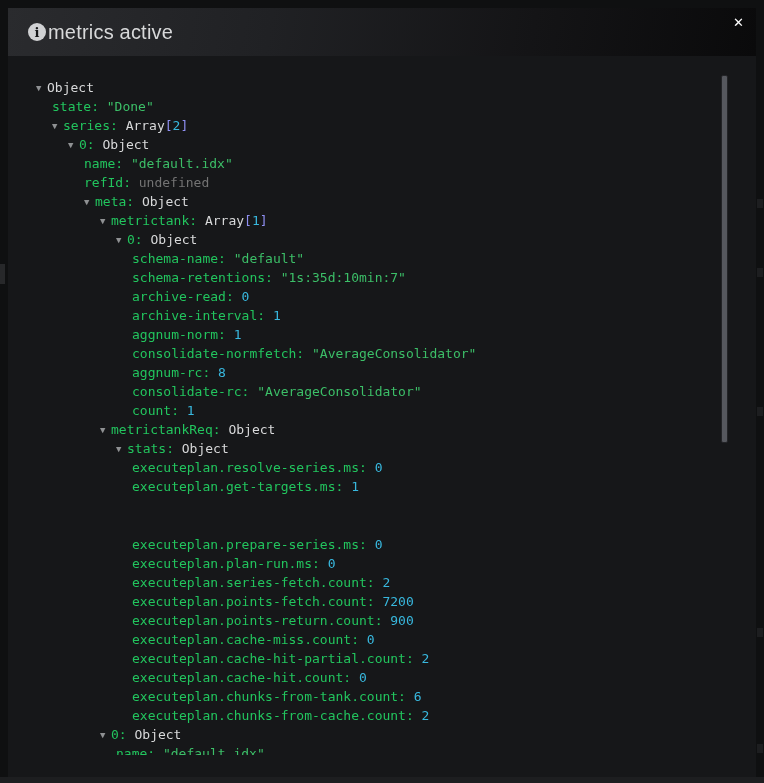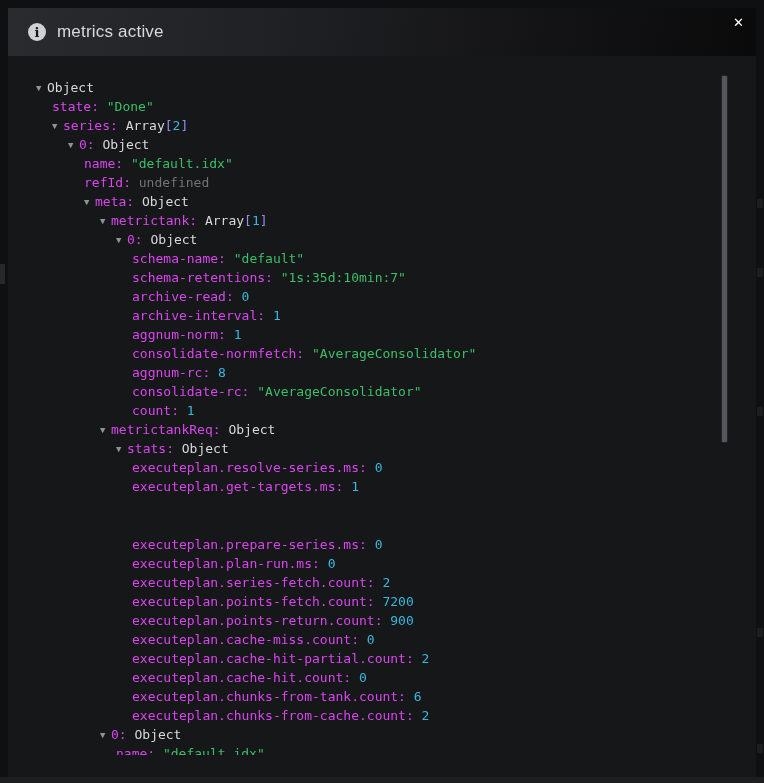--- a/index.html
+++ b/index.html
@@ -18,21 +18,21 @@
     display:flex;align-items:center;padding-left:20px;box-sizing:border-box;
   }
   .info-icon{
     width:18px;height:18px;border-radius:50%;
     background:#d0d1d3;color:#141517;
     display:flex;align-items:center;justify-content:center;
     font-family:"DejaVu Serif",serif;font-weight:bold;font-size:13px;line-height:1;
     flex:0 0 auto;
   }
   .modal-title{
-    margin-left:11px;font-size:17px;color:#d8d9da;letter-spacing:.2px;
+    margin-left:2px;font-size:20px;color:#d8d9da;letter-spacing:.2px;
   }
   .close-btn{
     position:absolute;top:8px;right:12px;
     background:none;border:none;padding:0;margin:0;cursor:pointer;
     color:#ffffff;font-size:13px;font-weight:bold;line-height:1;
     font-family:"DejaVu Sans",sans-serif;
   }
   .modal-body{
     position:absolute;top:48px;left:0;right:0;bottom:0;
     background:#161719;overflow:hidden;
@@ -40,21 +40,21 @@
   .json-tree{
     position:absolute;top:0;left:0;right:8px;height:699px;
     overflow:hidden;box-sizing:border-box;padding-top:22px;
     font-family:"DejaVu Sans Mono",monospace;font-size:13px;line-height:19px;
   }
   .tree-row{white-space:nowrap;height:19px;}
   .toggler{
     display:inline-block;width:11px;font-size:9px;color:#8f9193;
     vertical-align:1px;
   }
-  .k{color:#d946ef;}
+  .k{color:#22c55e;}
   .v-str{color:#3cbf68;}
   .v-num{color:#38b8de;}
   .v-und{color:#737373;}
   .v-plain{color:#d8d9da;}
   .v-br{color:#8f8ff2;}
   .scroll-thumb{
     position:absolute;left:713px;top:19px;width:7px;height:368px;
     background:#56585e;border:1px solid #232427;border-radius:2px;box-sizing:border-box;
   }
   .bottom-strip{

